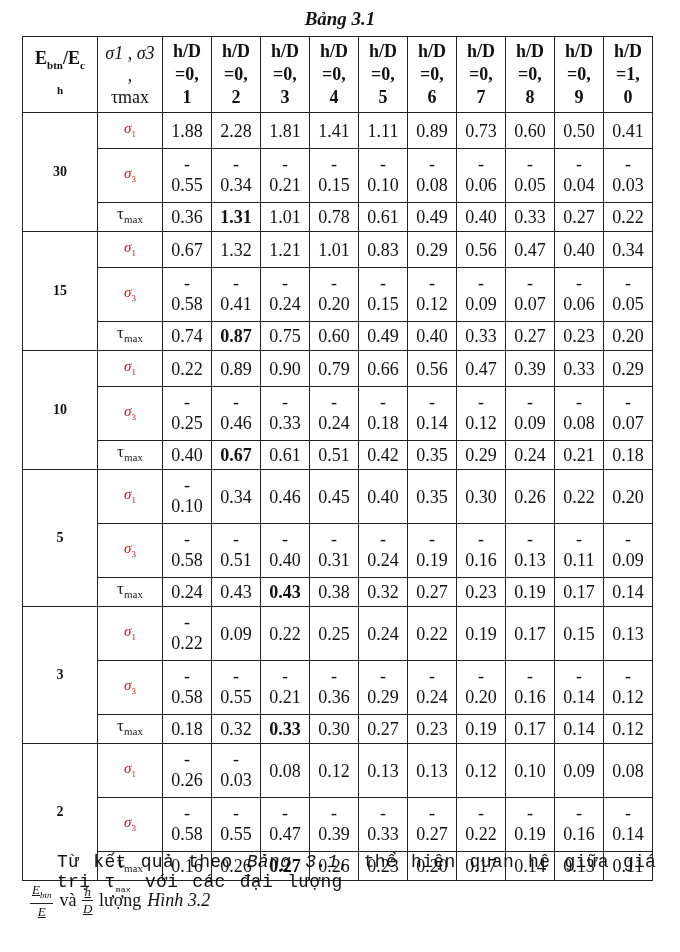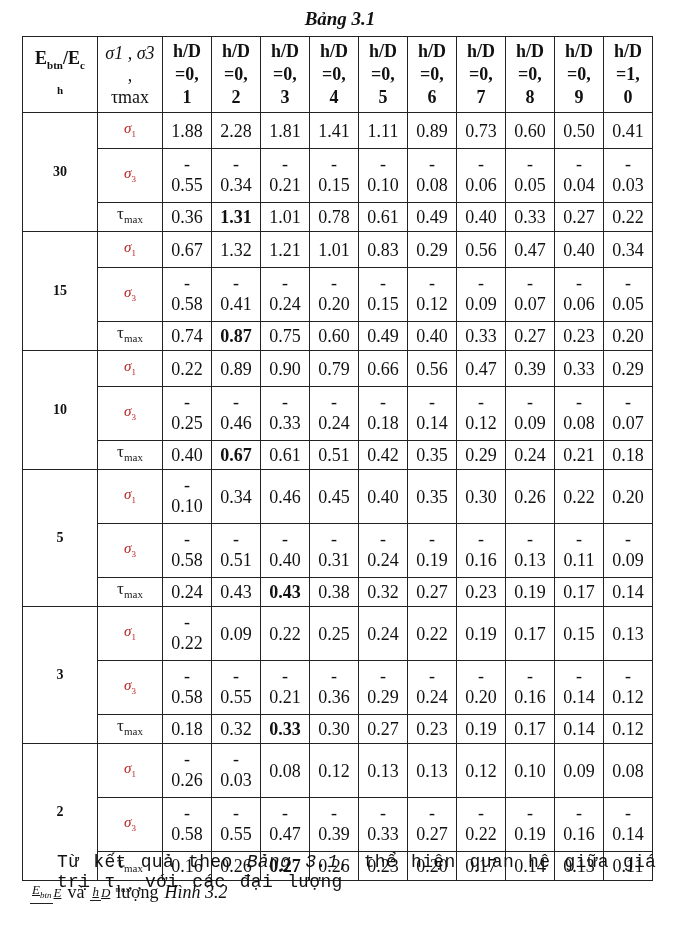--- a/index.html
+++ b/index.html
@@ -29,21 +29,21 @@
   .hdr-sym { font-weight:normal; font-size:18px; line-height:22px; }
   .hdr-sym .it { font-style:italic; }
   .ebtn sub { font-size:11px; }
   .para { position:absolute; left:57px; top:852px; width:600px; font-size:18px;
           letter-spacing:0.3px; word-spacing:3px;font-family:Liberation Mono, monospace; }
   .para i { font-style:italic; }
   .para .tmax { font-size:18px; }
   .para .tmax sub { font-size:8px; }
   .para2 { position:absolute; left:30px; top:882px; font-size:18px; display:flex;
            align-items:center; gap:6px; }
-  .frac { display:inline-flex; flex-direction:row; align-items:center; font-style:italic;
+  .frac { display:inline-flex; flex-direction:column; align-items:center; font-style:italic;
           font-size:13px; line-height:16px;text-decoration:underline; }
   .frac .top { border-bottom:1px solid #222; padding:0 2px; }
   .frac sub { font-size:9px; }
 </style>
 </head>
 <body>
 
 <div class="caption">Bảng 3.1</div>
 
 <table>

